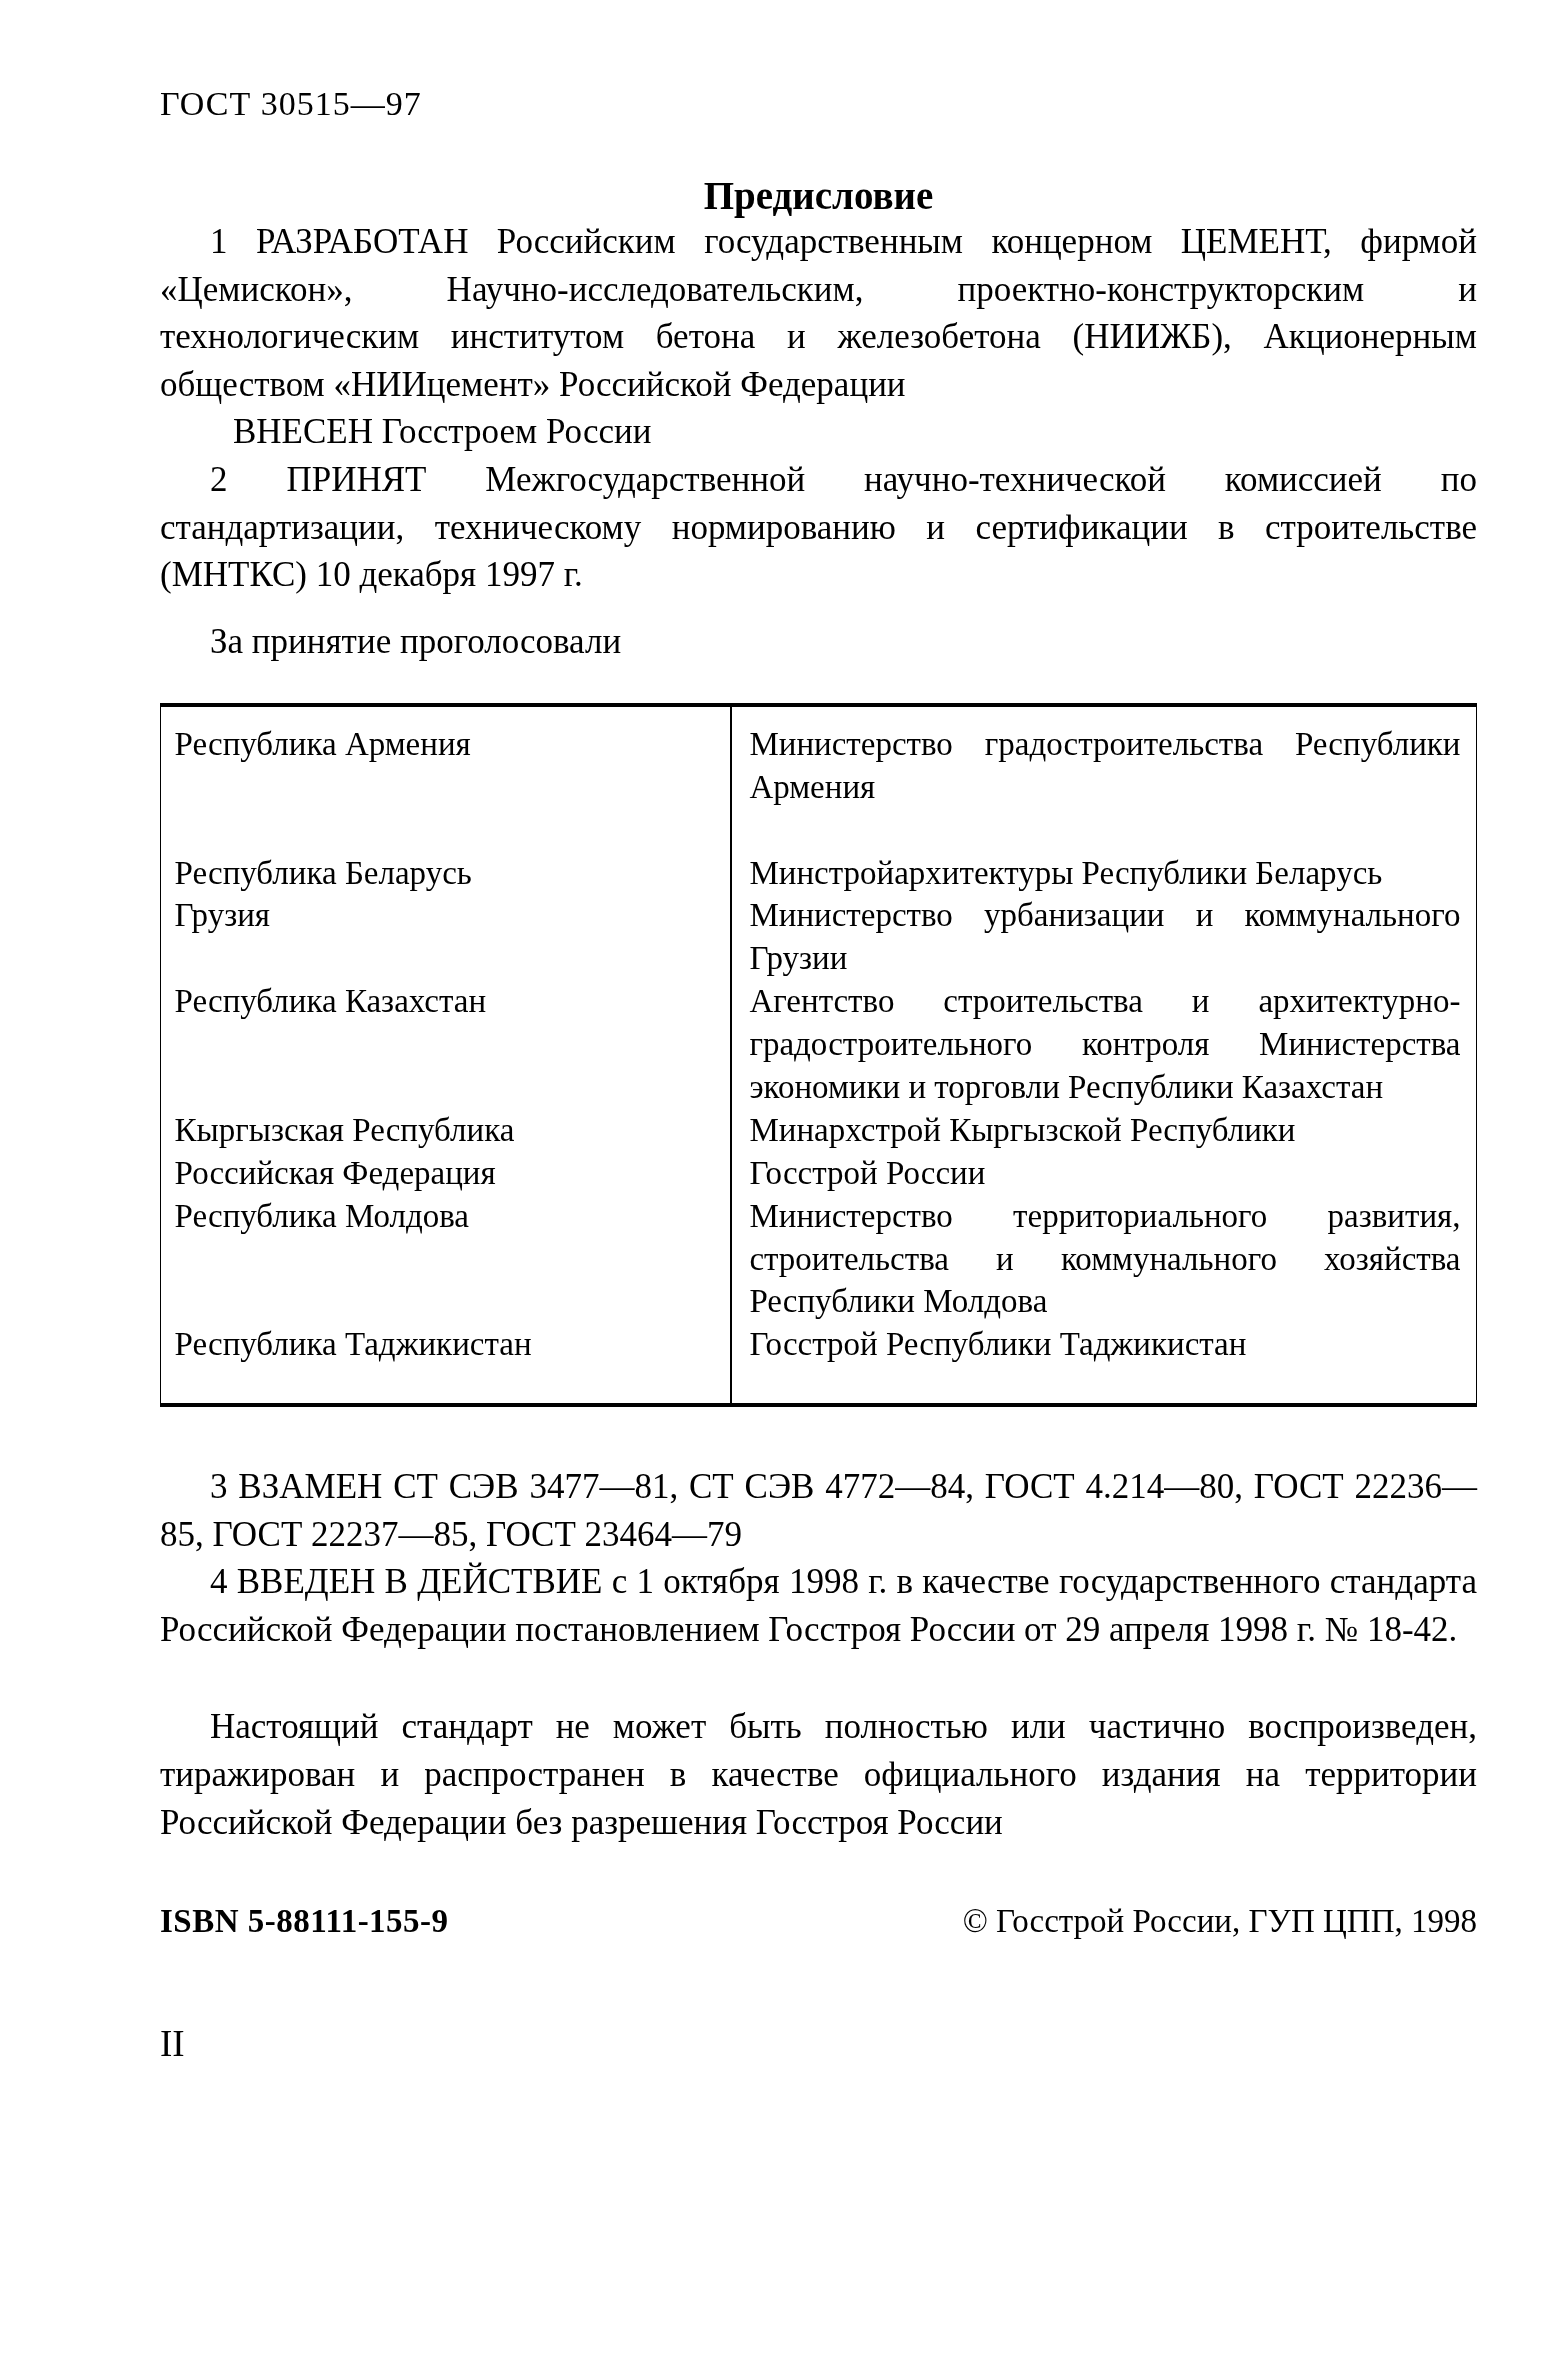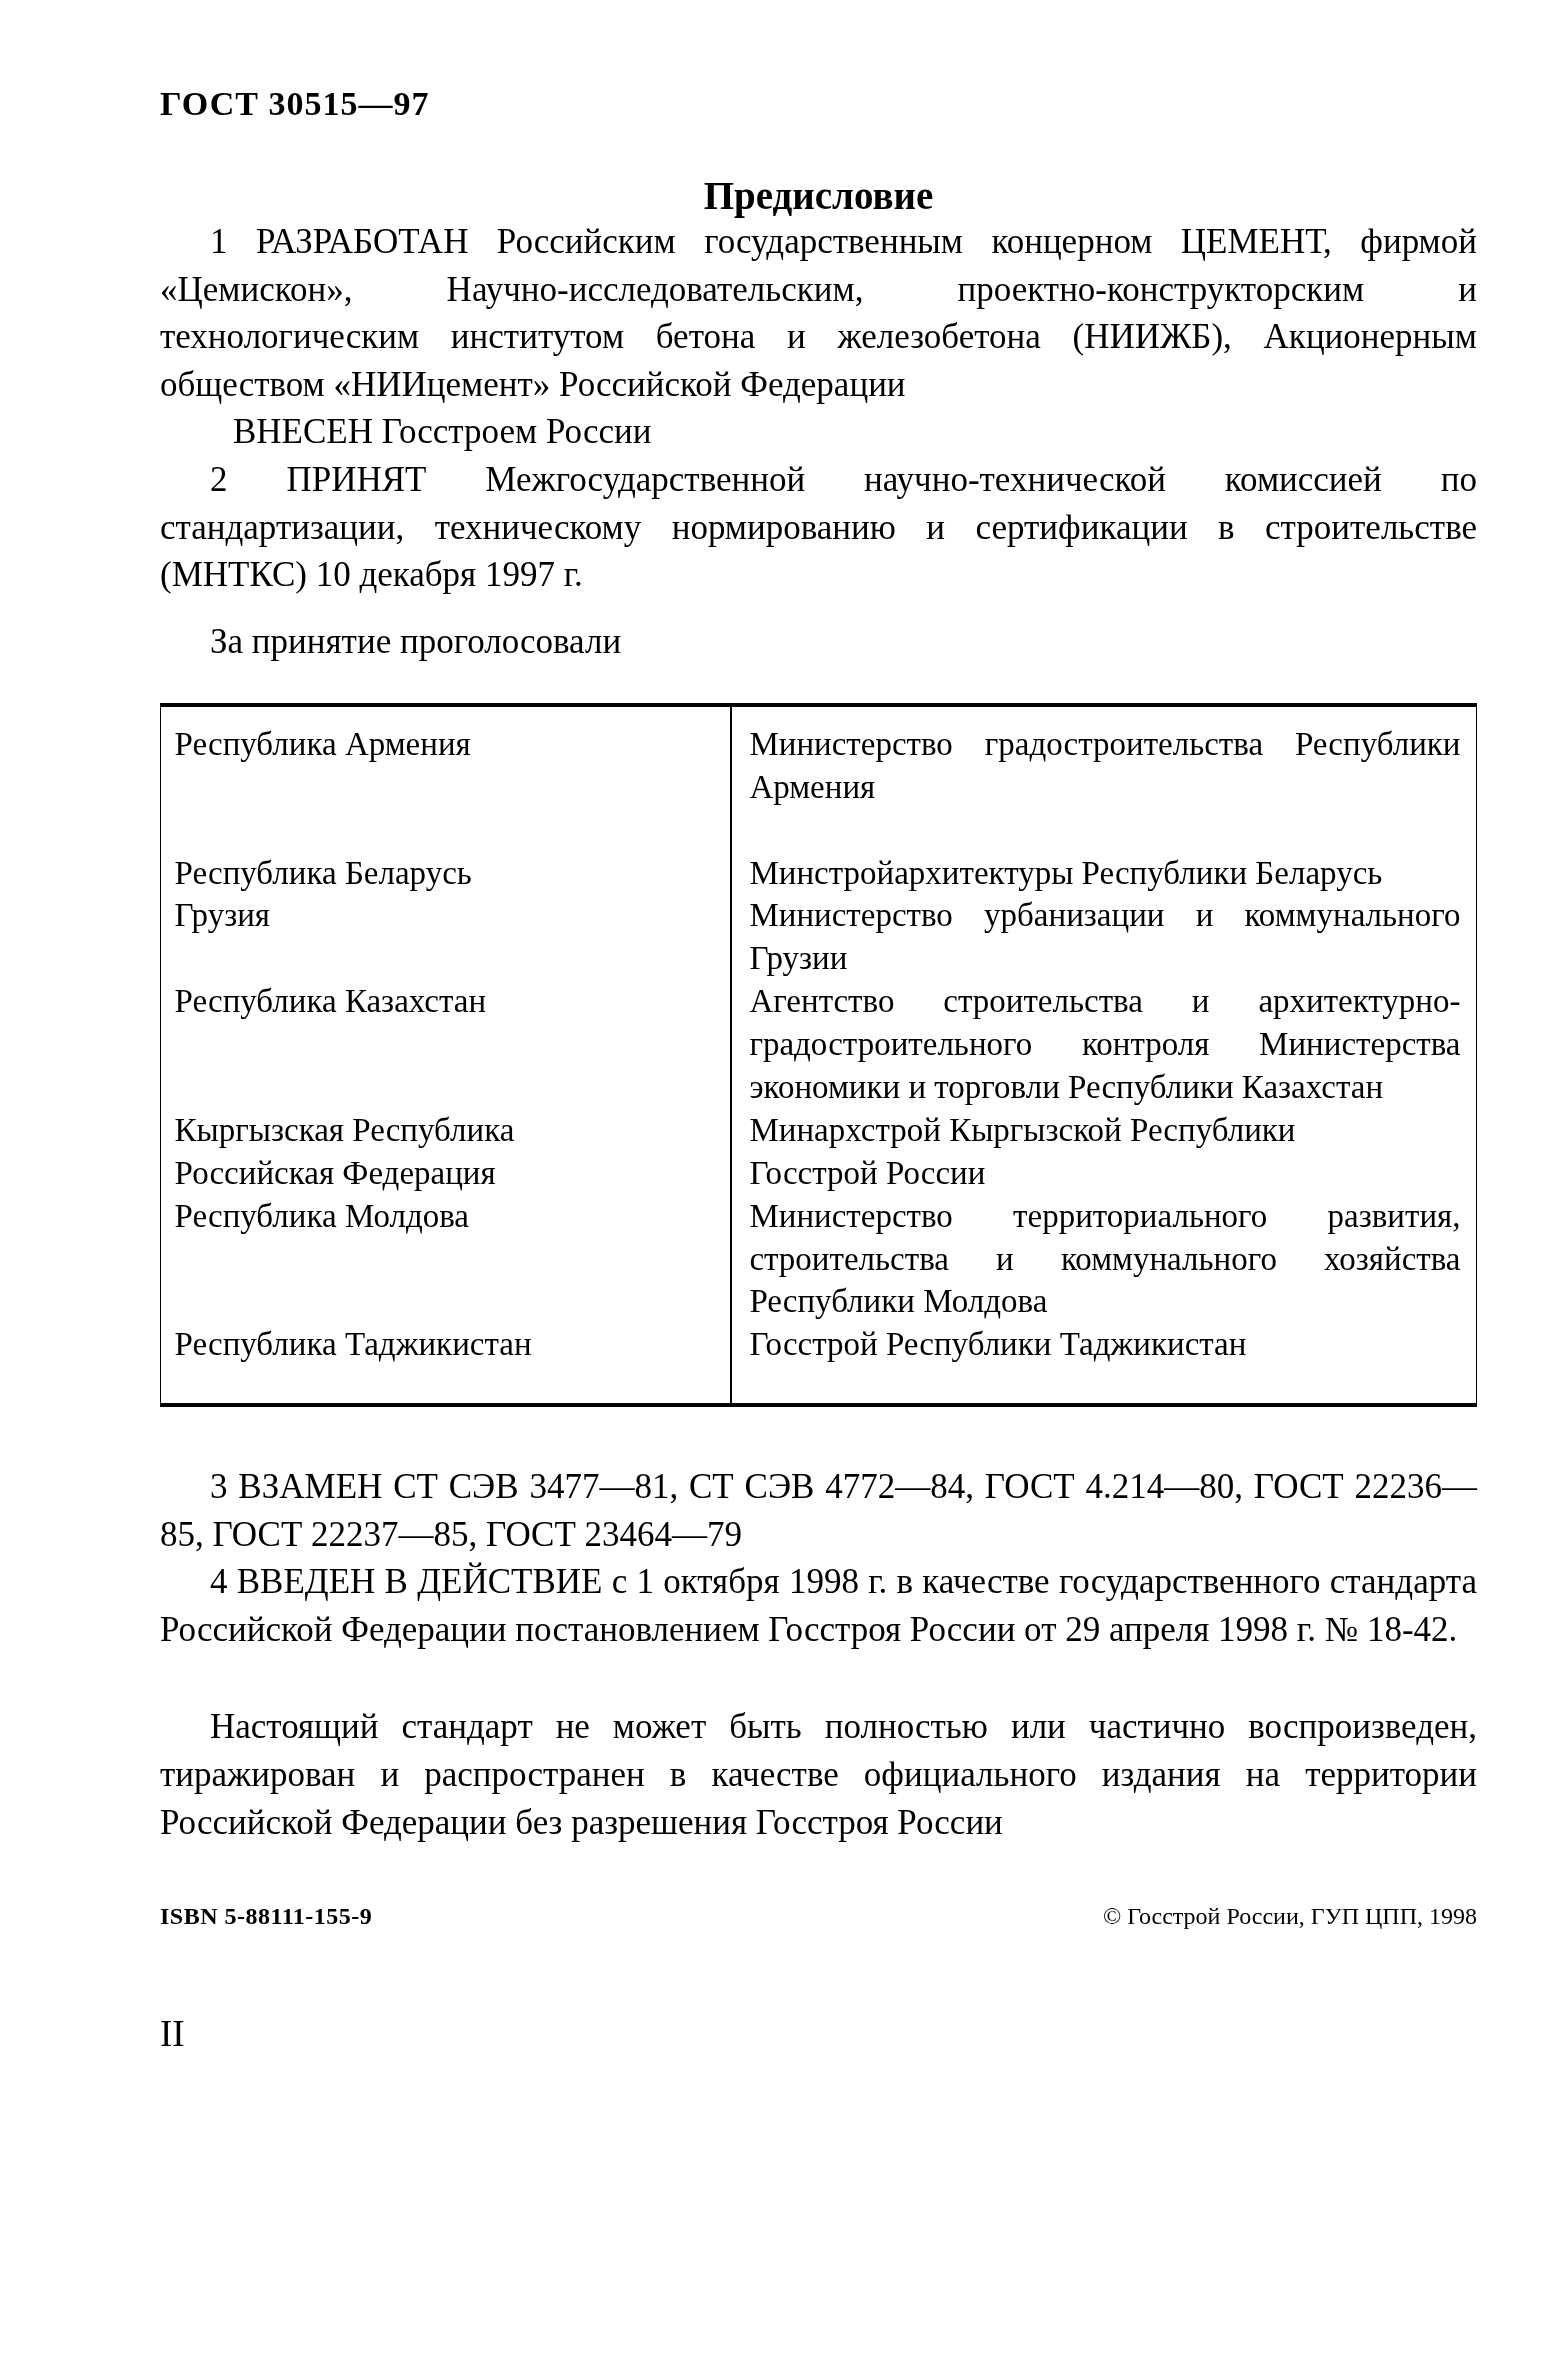--- a/index.html
+++ b/index.html
@@ -6,21 +6,21 @@
   html, body { background: #ffffff; }
   body {
     width: 1560px;
     min-height: 2375px;
     margin: 0 auto;
     color: #000;
     font-family: "Liberation Serif", "DejaVu Serif", serif;
     padding: 85px 83px 58px 160px;
   }
   .doc-code {
-    font-weight: bold;
+    font-weight: normal;
     font-size: 34px;
     letter-spacing: 1px;
   }
   .page-title {
     text-align: center;
     font-weight: bold;
     font-size: 39px;
     margin-top: 50px;
   }
   .preface { }
@@ -79,21 +79,21 @@
     font-size: 35px;
     line-height: 1.38;
     text-align: justify;
     text-indent: 50px;
   }
   .footer-row {
     margin-top: 56px;
     display: flex;
     justify-content: space-between;
     align-items: baseline;
-    font-size: 24px;
+    font-size: 33px;
   }
   .isbn { font-weight: bold; letter-spacing: 0.5px; }
   .page-number {
     margin-top: 82px;
     font-size: 37px;
   }
 </style>
 </head>
 <body>
 

